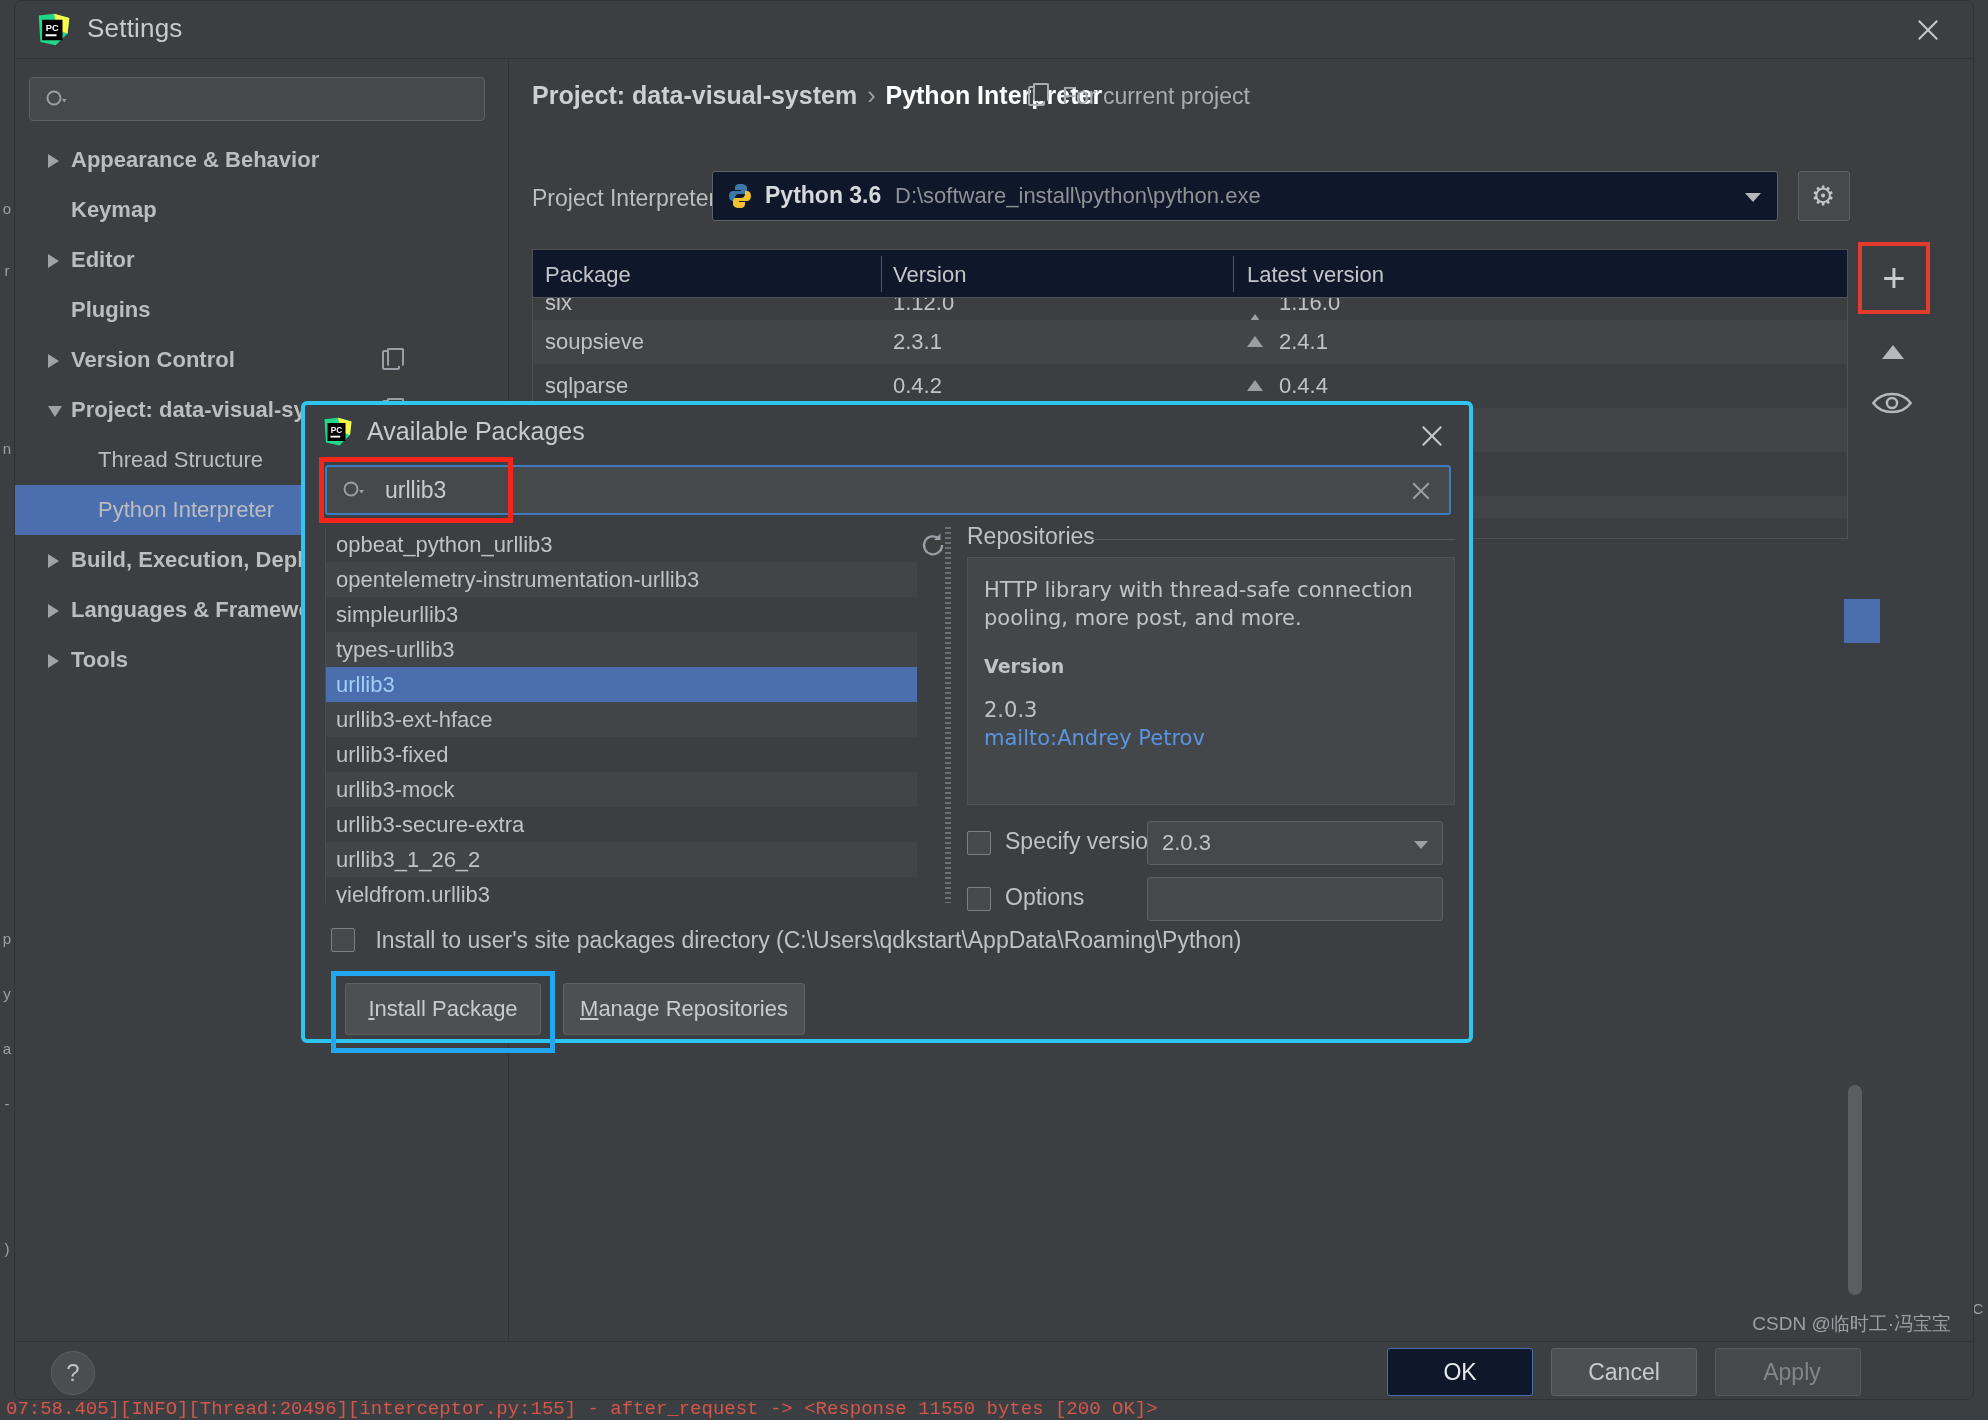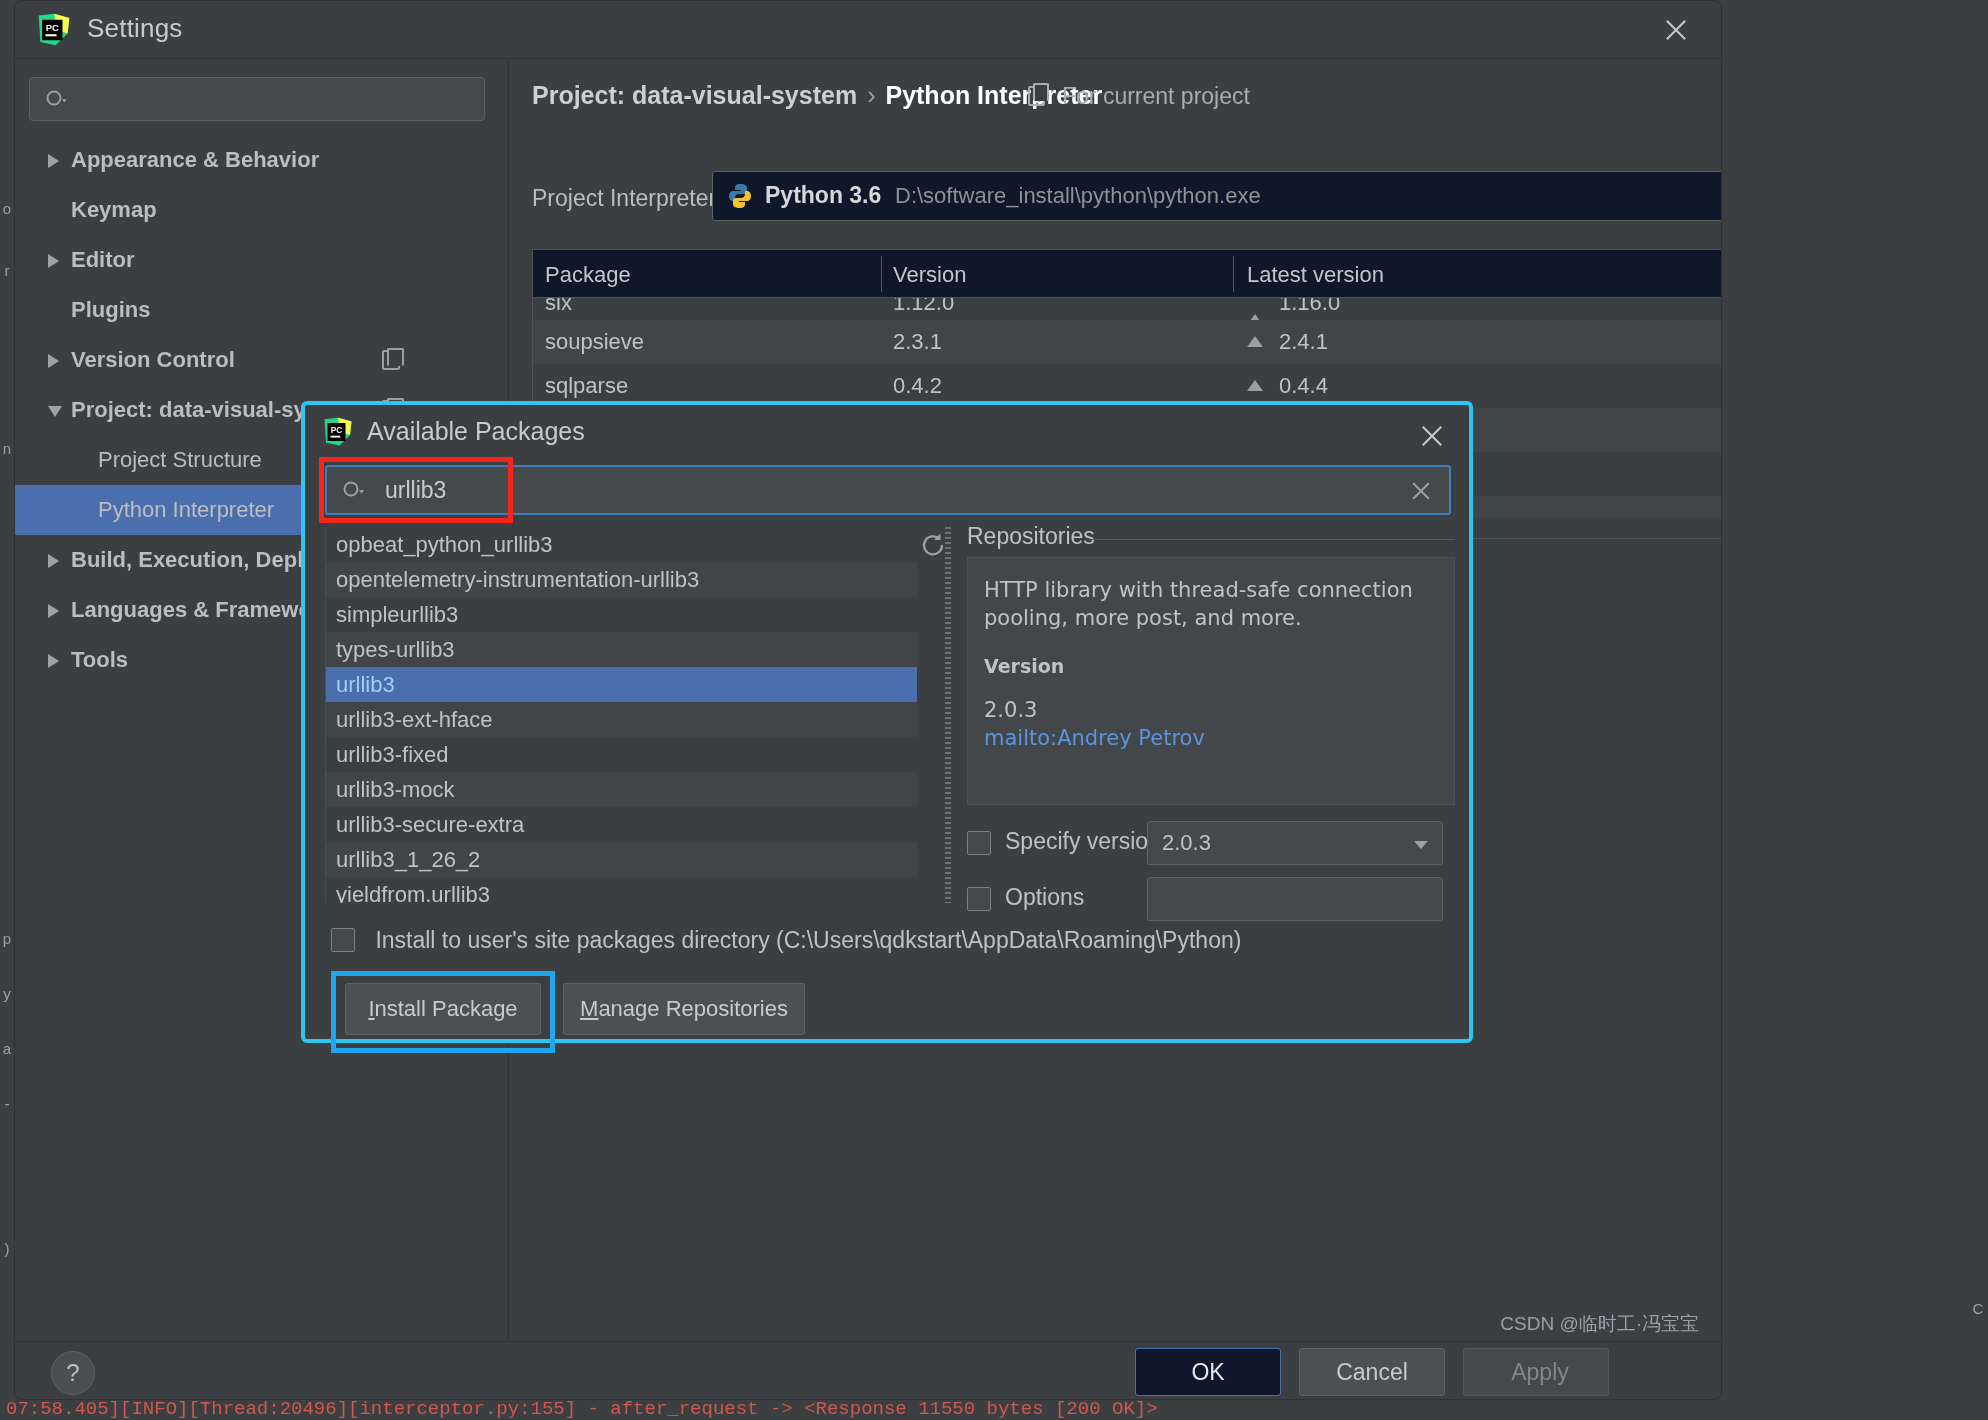--- a/index.html
+++ b/index.html
@@ -27,21 +27,21 @@
   }
   .ide-right-glyph {
     position: absolute; right: 2px; width: 16px;
     color: #9aa0a6; font-size: 15px; text-align: center;
   }
 
   
   .settings-window {
     position: absolute;
     left: 14px; top: 0px;
-    width: 1708px; height: 1400px;
+    width: 1960px; height: 1400px;
     background: #3c3f41;
     border: 1px solid #2f3133;
     border-radius: 8px;
     overflow: hidden;
   }
   .titlebar {
     position: absolute; left:0; top:0; width: 100%; height: 58px;
     background: #3c3f41;
     border-bottom: 1px solid #323232;
   }
@@ -531,21 +531,21 @@
           <span class="arrow right"></span>
           <span class="lbl">Version Control</span>
           <span class="copy-ico"></span>
         </div>
         <div class="tree-item lvl1 bold">
           <span class="arrow down"></span>
           <span class="lbl">Project: data-visual-system</span>
           <span class="copy-ico"></span>
         </div>
         <div class="tree-item lvl2">
-          <span class="lbl">Project Structure</span>
+          <span class="lbl">Thread Structure</span>
           <span class="copy-ico"></span>
         </div>
         <div class="tree-item lvl2 selected">
           <span class="lbl">Python Interpreter</span>
         </div>
         <div class="tree-item lvl1 bold">
           <span class="arrow right"></span>
           <span class="lbl">Build, Execution, Deployment</span>
         </div>
         <div class="tree-item lvl1 bold">

